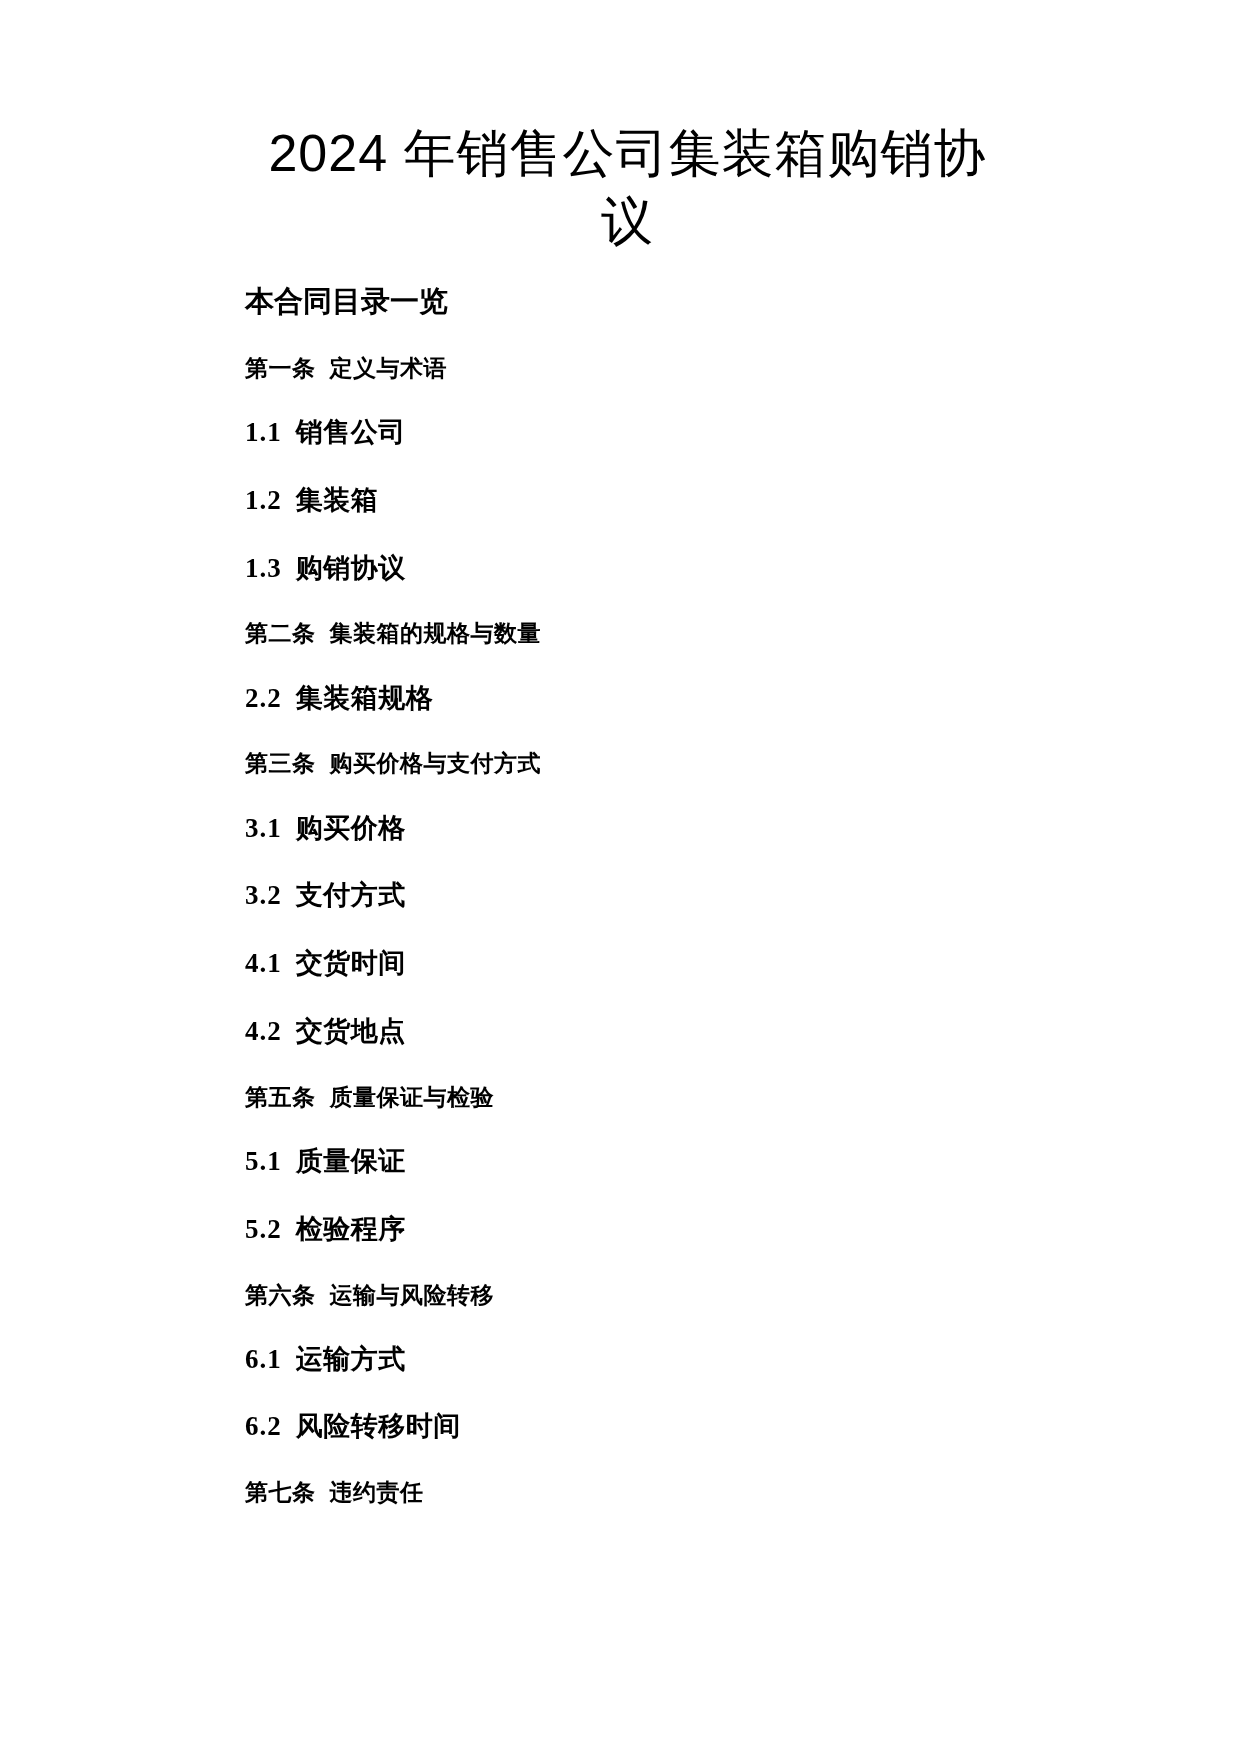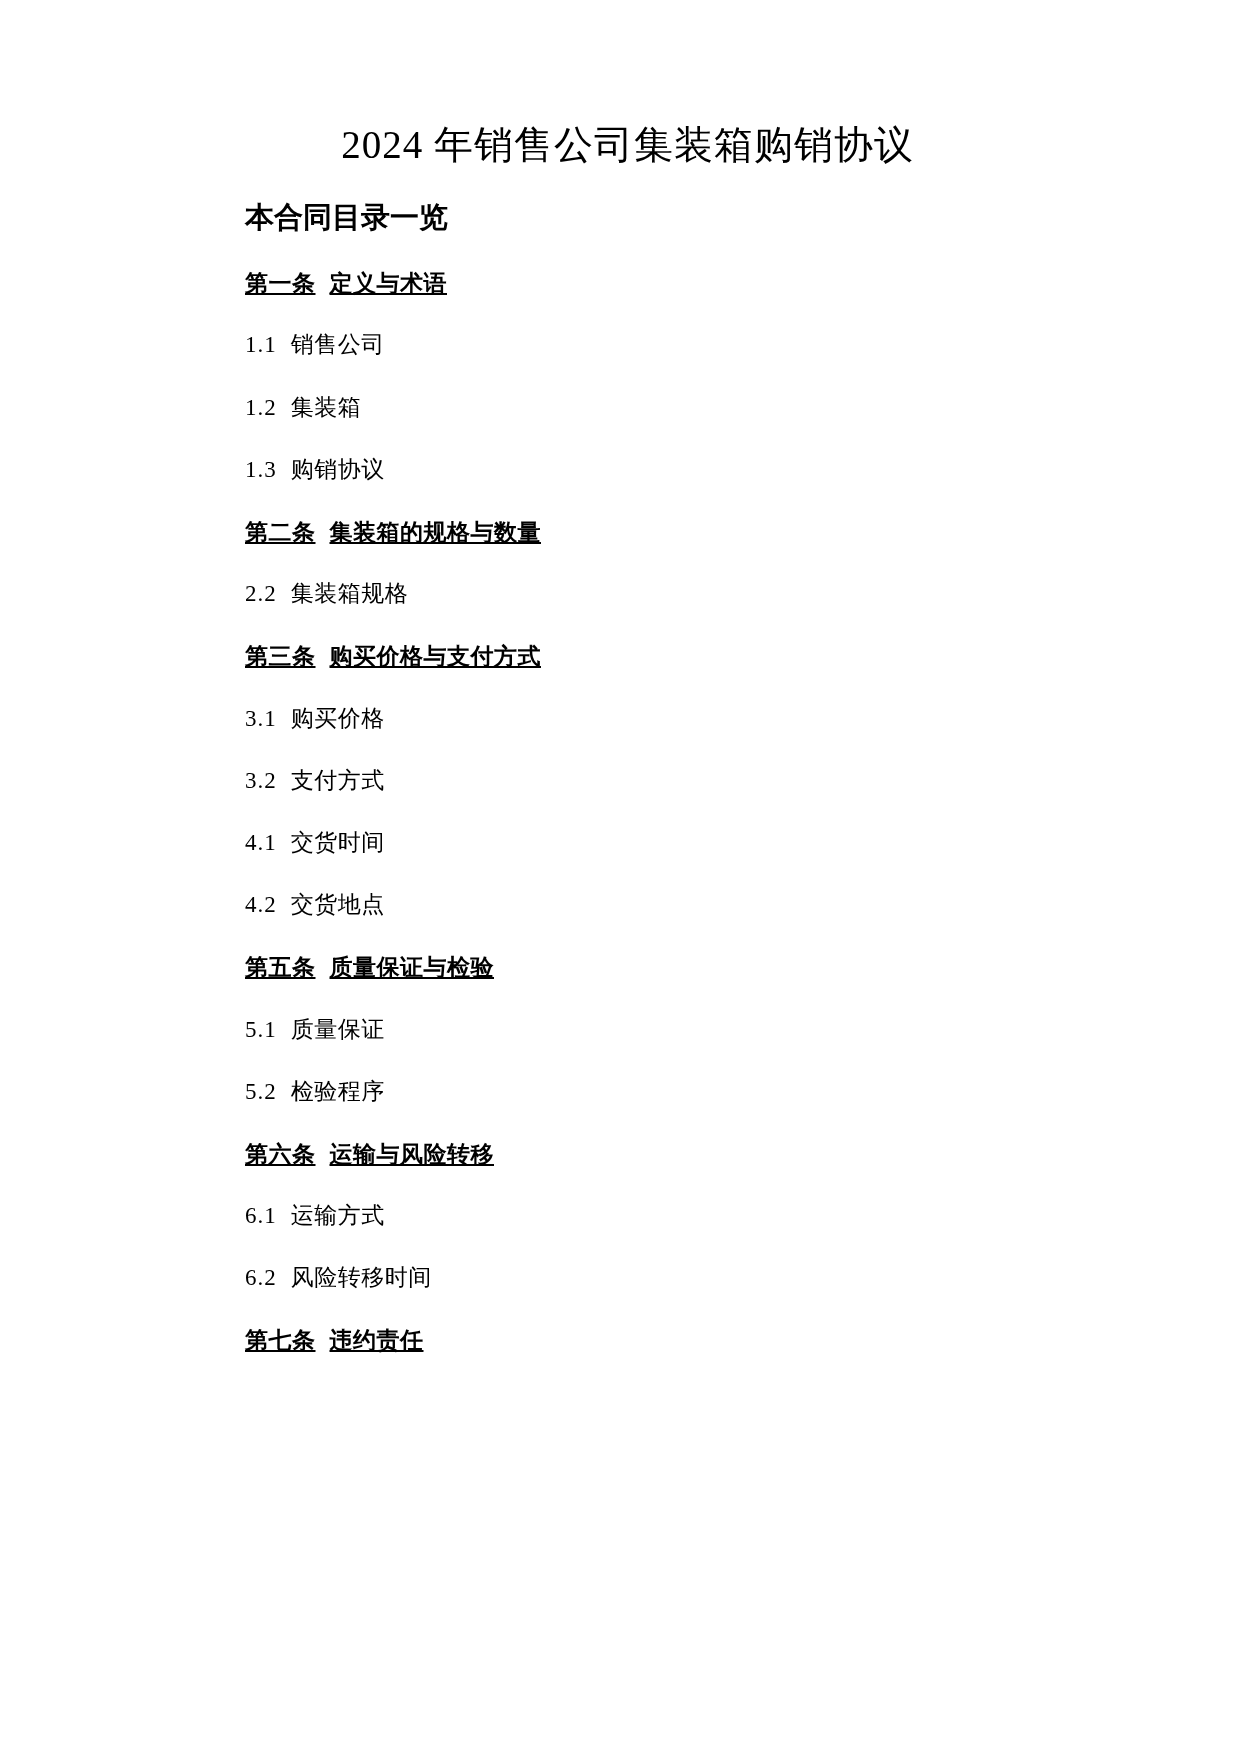--- a/index.html
+++ b/index.html
@@ -14,22 +14,22 @@
     color: #000000;
     overflow: hidden;
   }
   .page {
     box-sizing: border-box;
     width: 1240px;
     height: 1753px;
     padding: 120px 170px 0 245px;
   }
   .doc-title {
-    font-family: Liberation Serif, serif;
-    font-size: 39px;
+    font-family: Liberation Sans, sans-serif;
+    font-size: 52px;
     font-weight: 400;
     text-align: center;
     letter-spacing: 1px;
     margin: 0 0 26px 0;
     line-height: 1.3;
     padding-right: 60px;
   }
   .toc-label {
     font-family: "Liberation Sans", "DejaVu Sans", sans-serif;
     font-size: 29px;
@@ -39,26 +39,25 @@
   }
   .entry {
     margin: 0 0 30px 0;
     line-height: 1.4;
   }
   .entry.level1 {
     font-family: "Liberation Sans", "DejaVu Sans", sans-serif;
     font-size: 23px;
     font-weight: bold;
     letter-spacing: 0.5px;
-    text-decoration: underline;
   }
   .entry.level2 {
     font-family: "Liberation Serif", "DejaVu Serif", serif;
-    font-size: 23px;
-    font-weight: 400;
+    font-size: 27px;
+    font-weight: 700;
     letter-spacing: 0.5px;
   }
   .entry.level2 .num {
     font-family: "Liberation Serif", "DejaVu Serif", serif;
     letter-spacing: 1px;
   }
   .entry .sep {
     display: inline-block;
     width: 14px;
   }

